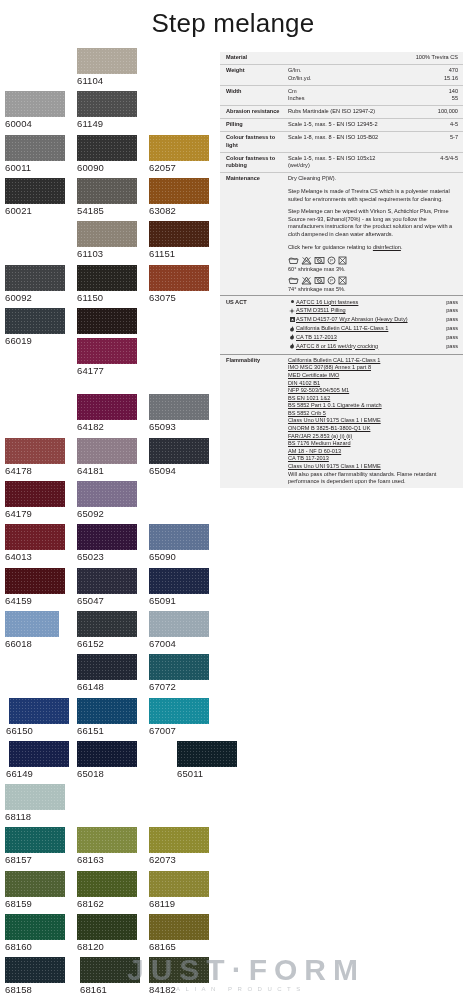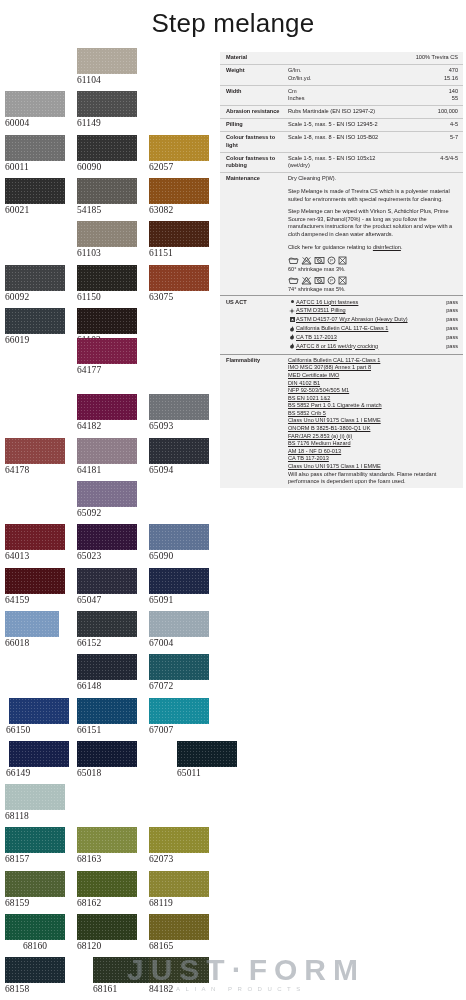--- a/index.html
+++ b/index.html
@@ -25,21 +25,21 @@
     font-size: 26px;
     font-weight: 400;
     letter-spacing: 0.2px;
     color: #1a1a1a;
   }
 
   
   .swatch-area {
     position: absolute;
     top: 48px; left: 0;
-    width: 215px; height: 952px; font-family: Liberation Serif, serif;
+    width: 215px; height: 952px;
   }
   .swatch-cell { position: absolute; }
   .swatch-chip {
     width: 60px; height: 26px;
     background-repeat: repeat;
     position: relative;
     overflow: hidden;
   }
   .swatch-chip::after {
     content: "";
@@ -236,20 +236,24 @@
         <div class="swatch-label">64178</div>
       </div>
       <div class="swatch-cell" style="left: 77px; top: 389.7px;">
         <div class="swatch-chip" style="background: rgb(142, 124, 136);"></div>
         <div class="swatch-label">64181</div>
       </div>
       <div class="swatch-cell" style="left: 149px; top: 389.7px;">
         <div class="swatch-chip" style="background: rgb(44, 47, 56);"></div>
         <div class="swatch-label">65094</div>
       </div>
+      <div class="swatch-cell" style="left: 5px; top: 433px;">
+        <div class="swatch-chip" style="background: rgb(90, 20, 32);"></div>
+        <div class="swatch-label">64179</div>
+      </div>
       <div class="swatch-cell" style="left: 77px; top: 433px;">
         <div class="swatch-chip" style="background: rgb(124, 110, 140);"></div>
         <div class="swatch-label">65092</div>
       </div>
       <div class="swatch-cell" style="left: 5px; top: 476.3px;">
         <div class="swatch-chip" style="background: rgb(110, 29, 39);"></div>
         <div class="swatch-label">64013</div>
       </div>
       <div class="swatch-cell" style="left: 77px; top: 476.3px;">
         <div class="swatch-chip" style="background: rgb(51, 21, 58);"></div>
@@ -336,37 +340,37 @@
         <div class="swatch-label">68159</div>
       </div>
       <div class="swatch-cell" style="left: 77px; top: 822.7px;">
         <div class="swatch-chip" style="background: rgb(74, 92, 34);"></div>
         <div class="swatch-label">68162</div>
       </div>
       <div class="swatch-cell" style="left: 149px; top: 822.7px;">
         <div class="swatch-chip" style="background: rgb(139, 133, 51);"></div>
         <div class="swatch-label">68119</div>
       </div>
-      <div class="swatch-cell" style="left: 5px; top: 866px; text-align: center;">
+      <div class="swatch-cell" style="left: 5px; top: 866px;">
         <div class="swatch-chip" style="background: rgb(22, 86, 60);"></div>
         <div class="swatch-label">68160</div>
       </div>
       <div class="swatch-cell" style="left: 77px; top: 866px;">
         <div class="swatch-chip" style="background: rgb(45, 60, 29);"></div>
         <div class="swatch-label">68120</div>
       </div>
       <div class="swatch-cell" style="left: 149px; top: 866px;">
         <div class="swatch-chip" style="background: rgb(110, 98, 33);"></div>
         <div class="swatch-label">68165</div>
       </div>
       <div class="swatch-cell" style="left: 5px; top: 909.3px;">
         <div class="swatch-chip" style="background: rgb(27, 42, 51);"></div>
         <div class="swatch-label">68158</div>
       </div>
-      <div class="swatch-cell" style="left: 81px; top: 909.3px; padding-left: 12px;">
+      <div class="swatch-cell" style="left: 68px; top: 909.3px; padding-left: 12px;">
         <div class="swatch-chip" style="background: rgb(43, 53, 36);"></div>
         <div class="swatch-label">68161</div>
       </div>
       <div class="swatch-cell" style="left: 149px; top: 909.3px;">
         <div class="swatch-chip" style="background: rgb(52, 59, 37);"></div>
         <div class="swatch-label">84182</div>
       </div>
     </div>
 
   <div class="spec-table">

